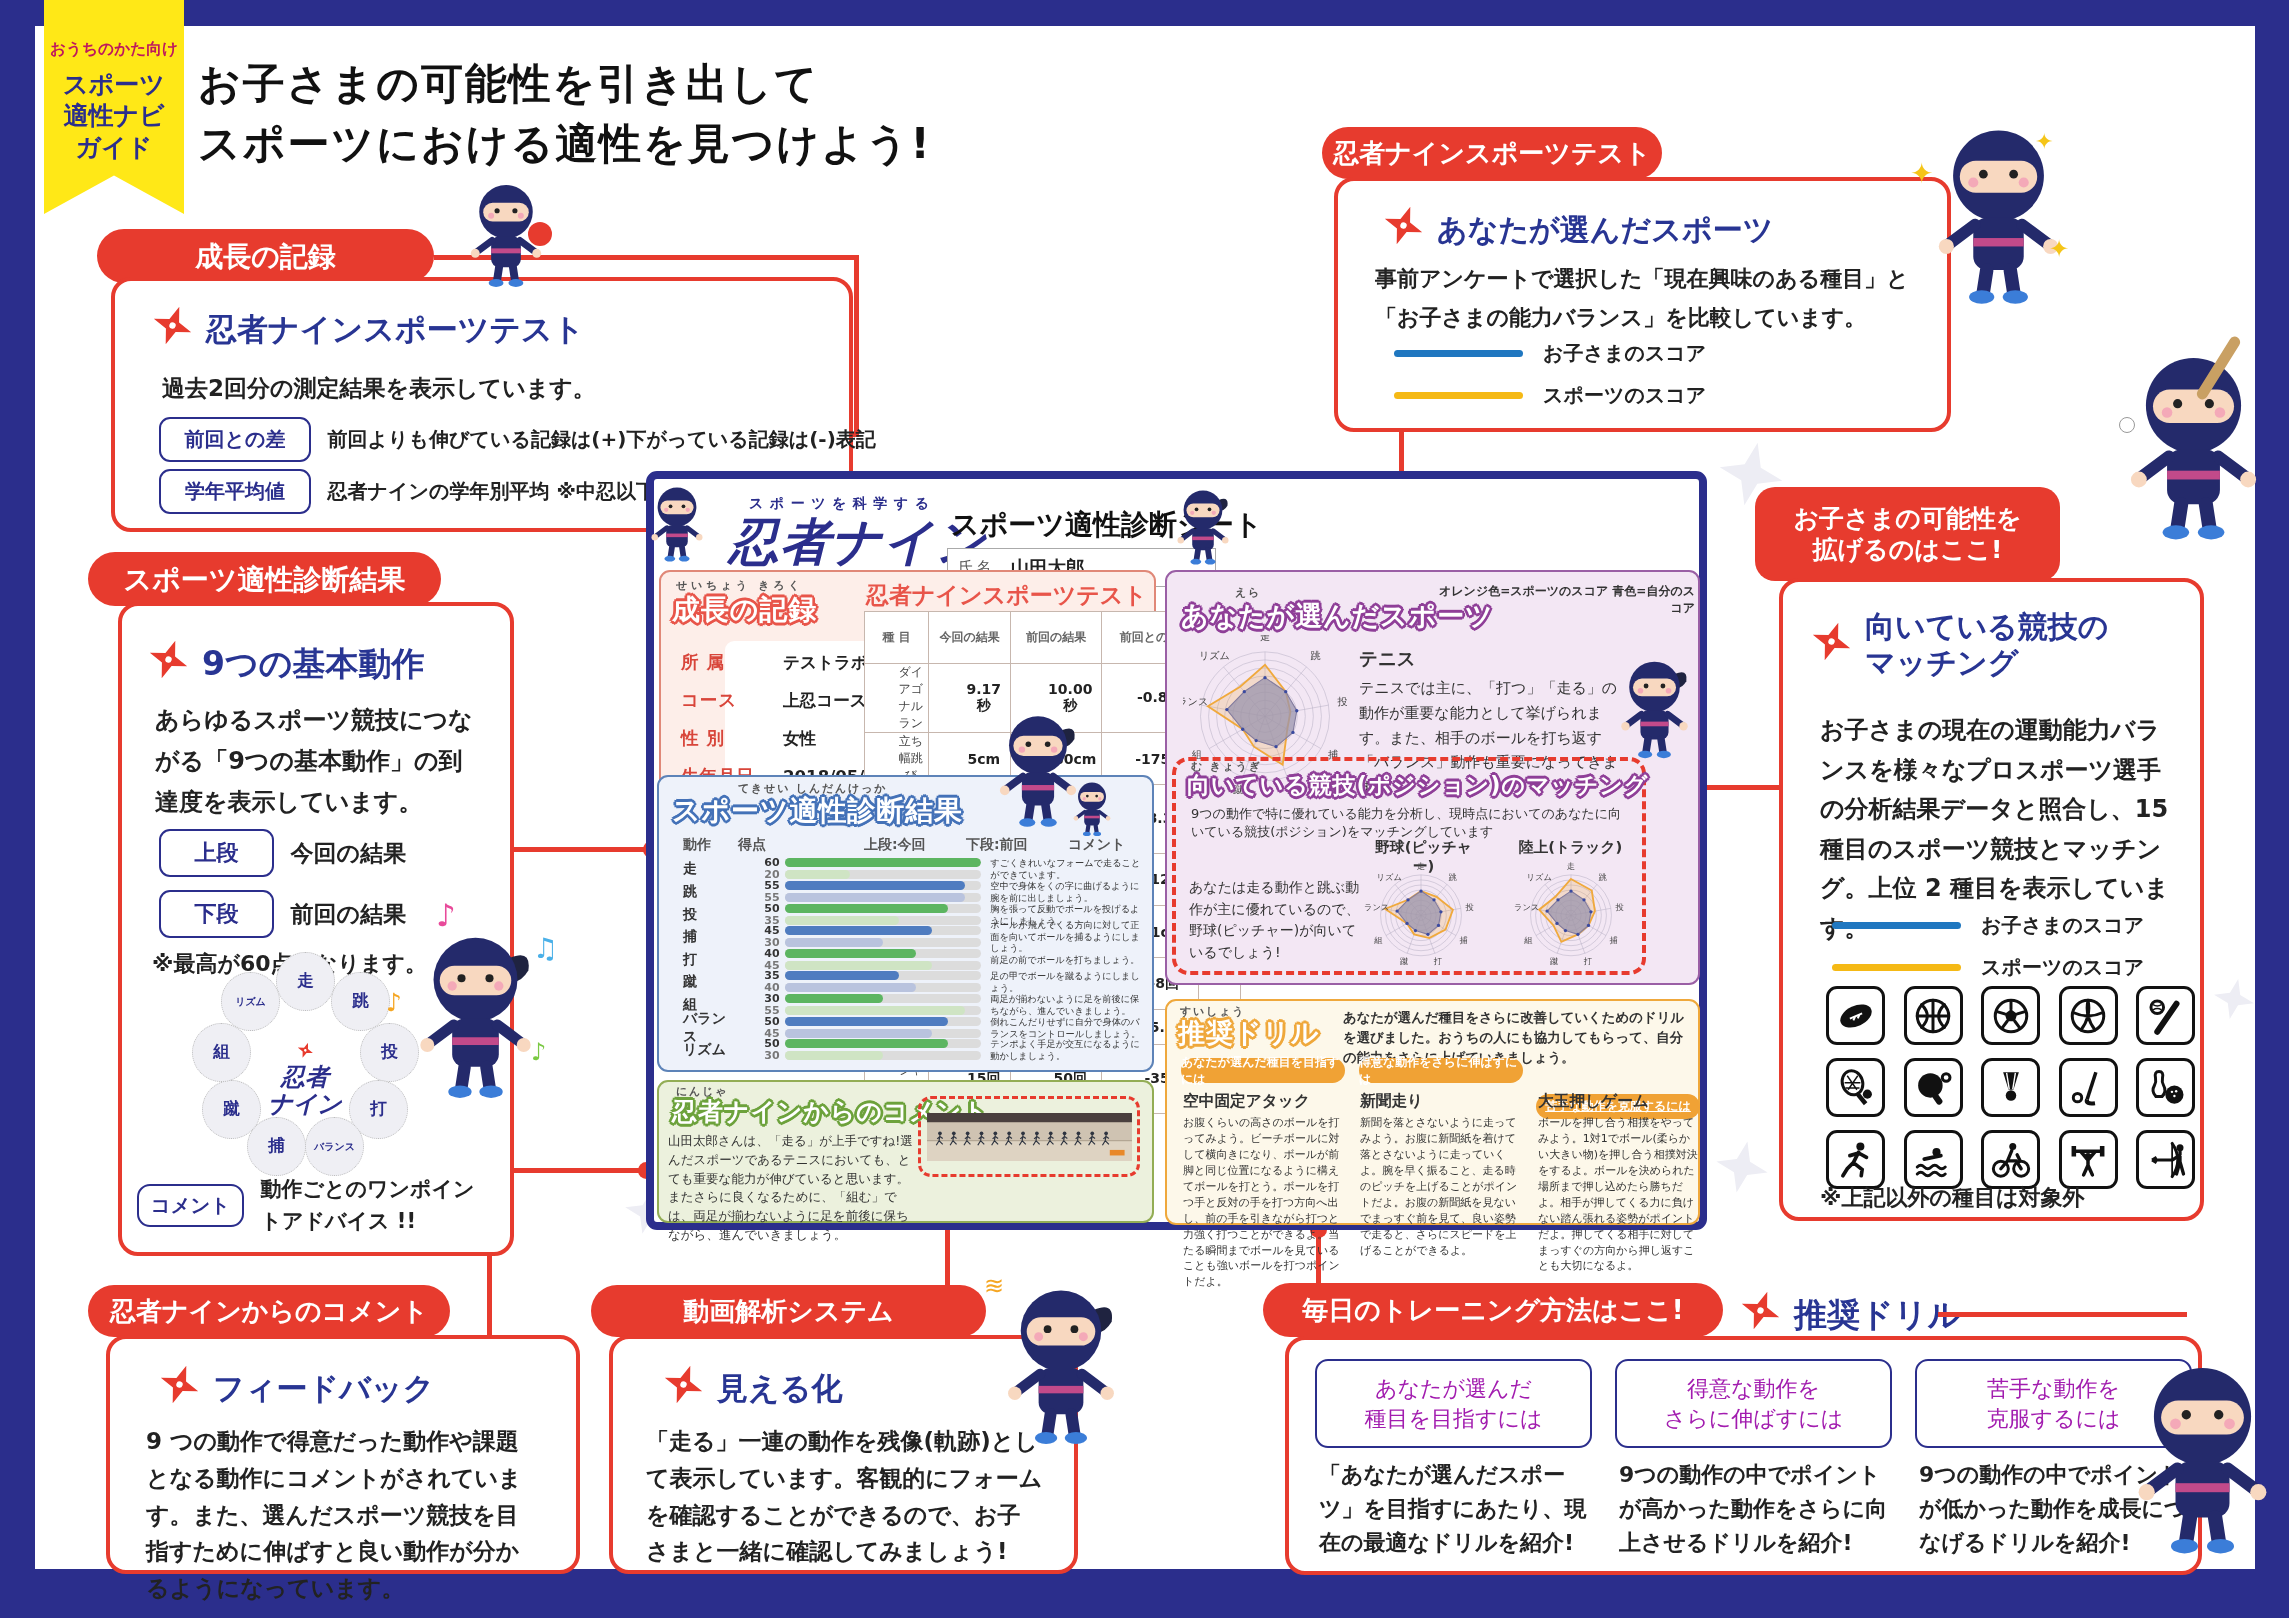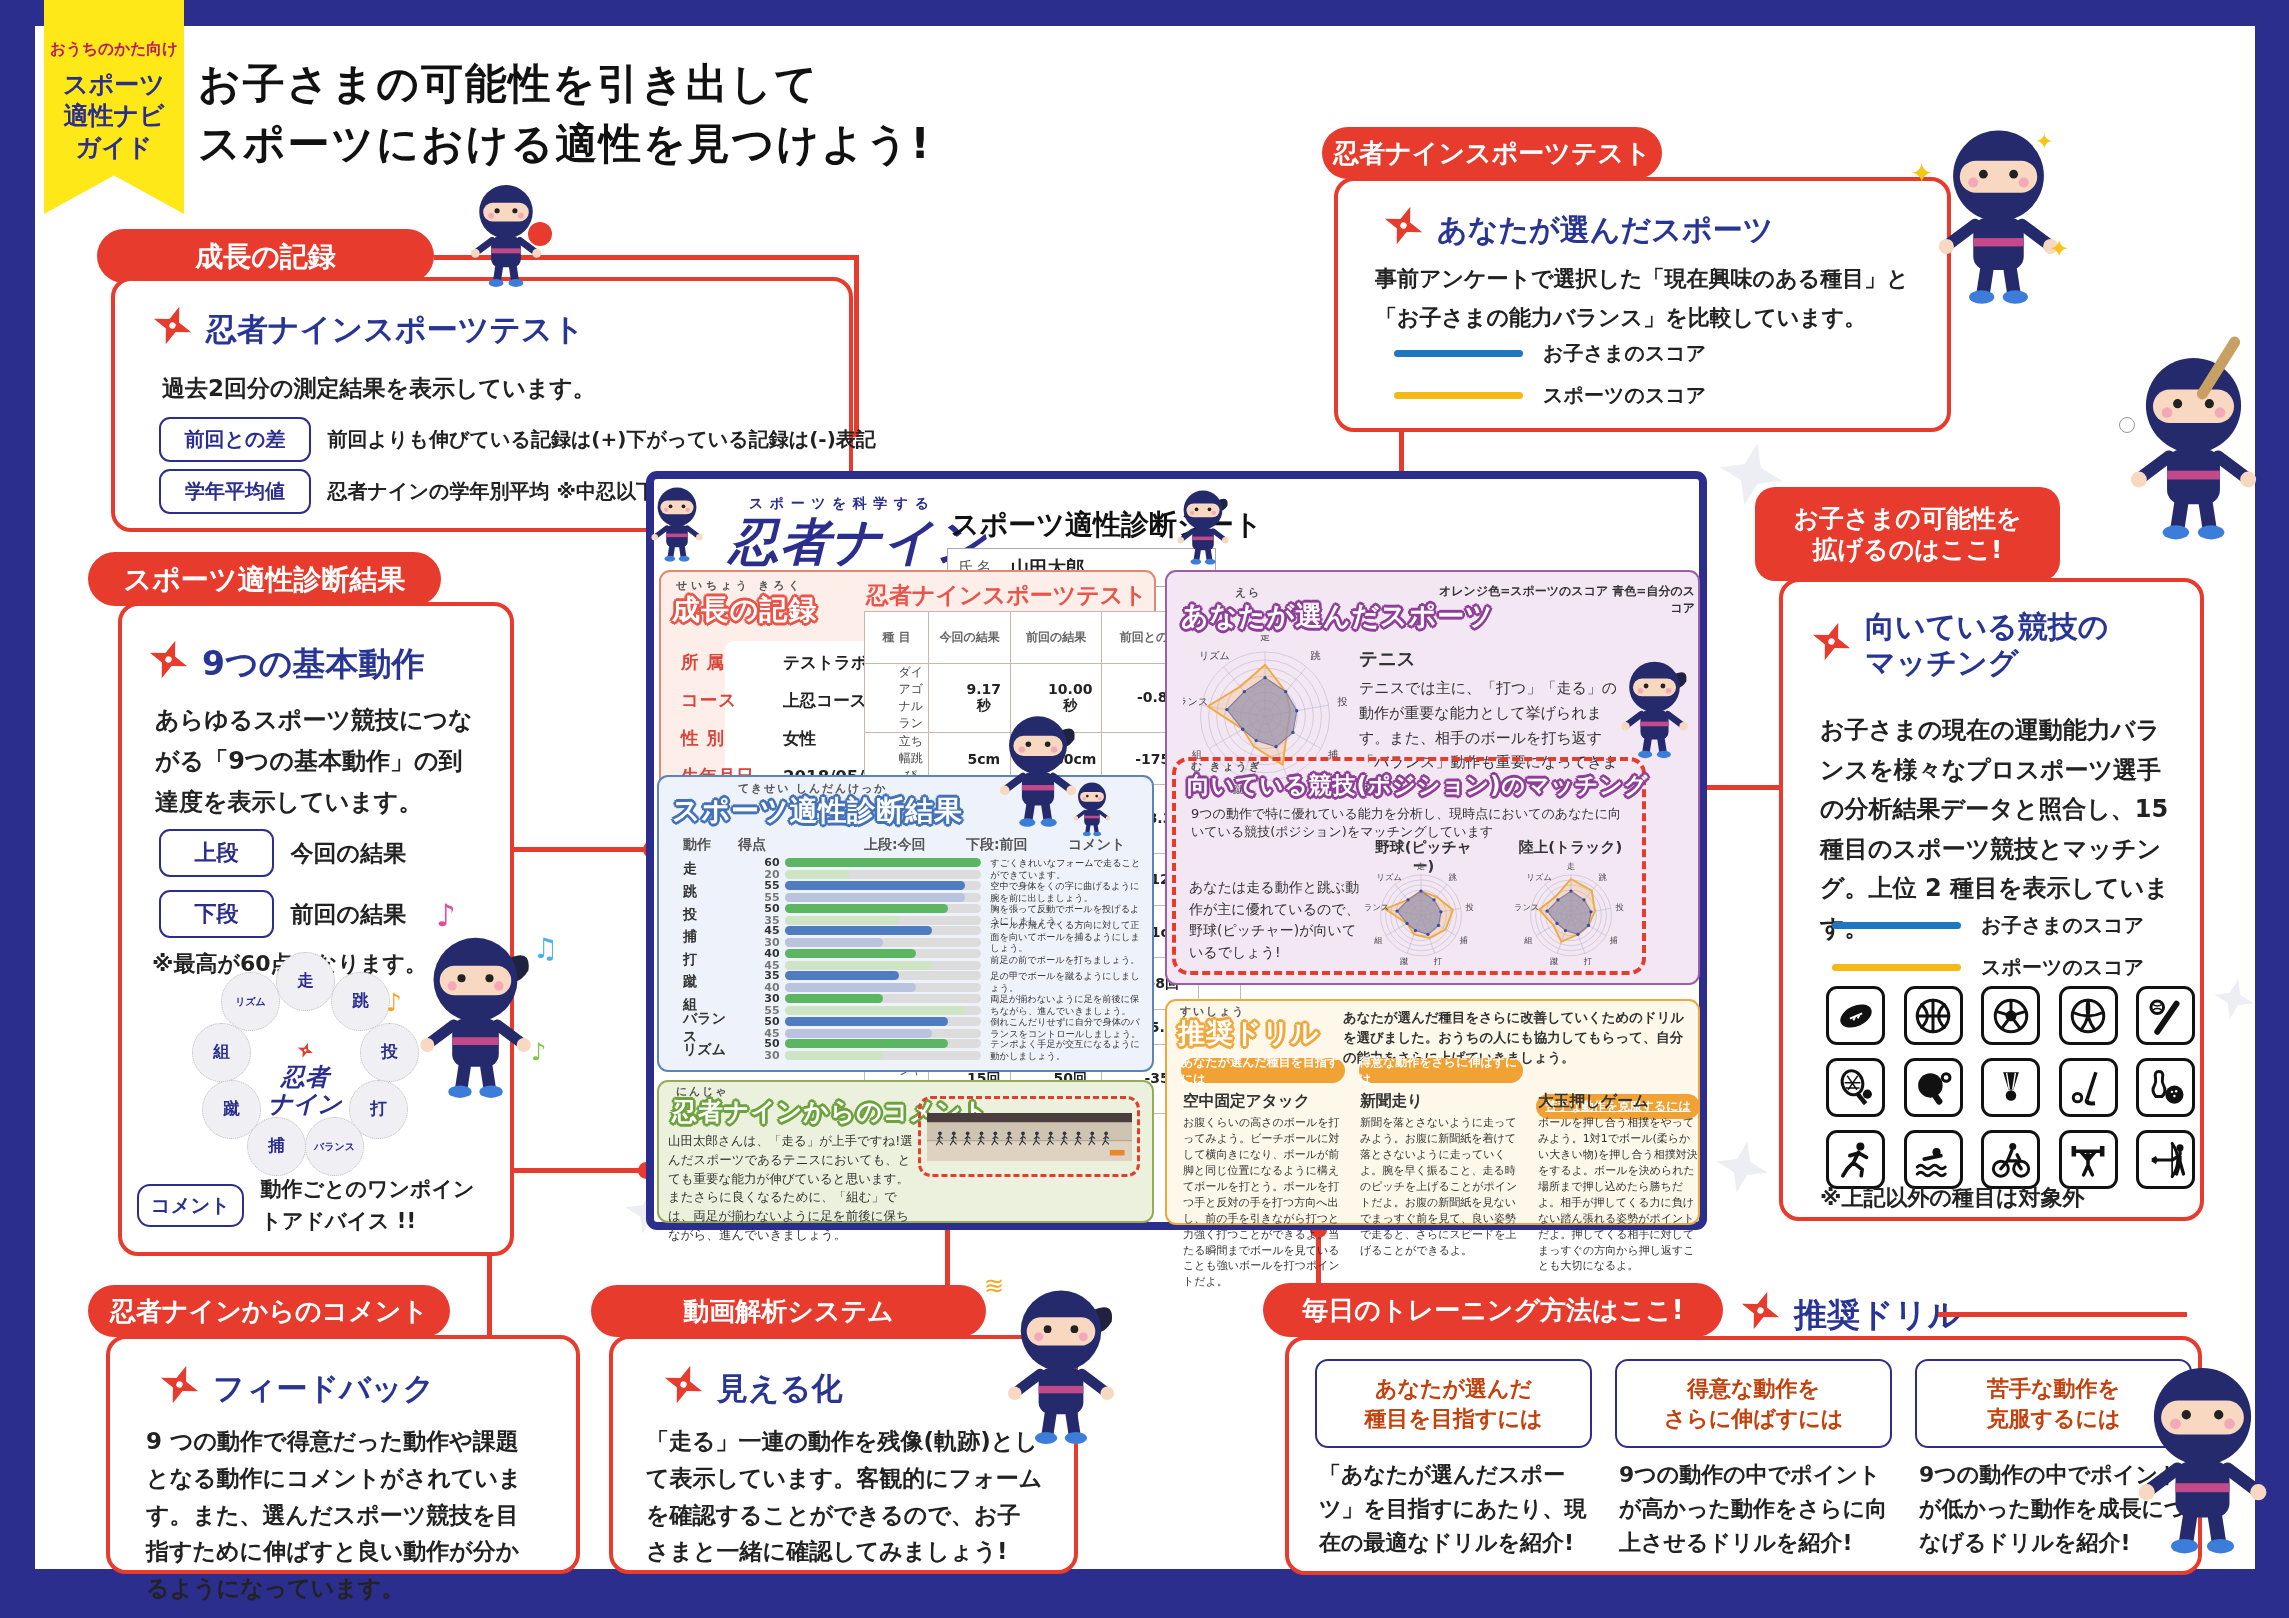--- a/index.html
+++ b/index.html
@@ -52,21 +52,21 @@
   .bar-scores{width:41px;text-align:right;font-size:11px;font-weight:bold;line-height:1.05;color:#333;padding-right:5.5px;}
   .bar-scores .prev{color:#777;}
   .tracks{display:flex;flex-direction:column;gap:2.8px;}
   .track{width:196px;height:9.2px;background:#dcdcdc;border-radius:4.6px;overflow:hidden;}
   .trackfill{height:100%;border-radius:0 4.6px 4.6px 0;}
   .bar-comment{width:159px;font-size:9.2px;color:#333;line-height:1.25;padding-left:9.2px;}
   .drill-tab{background:#f0a235;color:#fff;font-weight:bold;font-size:12px;border-radius:13px;
     height:25px;display:flex;align-items:center;justify-content:center;}
   .tbox{position:absolute;border:2.8px solid #2b2e8c;border-radius:13px;background:#fff;
     display:flex;flex-direction:column;align-items:center;justify-content:center;
-    color:#c2410c;font-weight:700;font-size:22px;line-height:1.35;text-align:center;}
+    color:#a21caf;font-weight:400;font-size:22px;line-height:1.35;text-align:center;}
   .icon-grid{position:absolute;display:grid;grid-template-columns:repeat(5,59px);gap:13px 18.5px;}
   .sport-icon{width:59px;height:59px;border:3.7px solid #111;border-radius:11px;background:#fff;
     display:flex;align-items:center;justify-content:center;box-sizing:border-box;}
   .ring-circle{position:absolute;width:57px;height:57px;border-radius:50%;background:#efeff4;
     border:0.9px dotted #bbb;display:flex;align-items:center;justify-content:center;
     font-size:14.8px;font-weight:bold;color:#2b2e8c;text-align:center;line-height:1;}
   .star{position:absolute;}
   .note-text{position:absolute;color:#222;font-weight:bold;}
 </style>
 </head>

